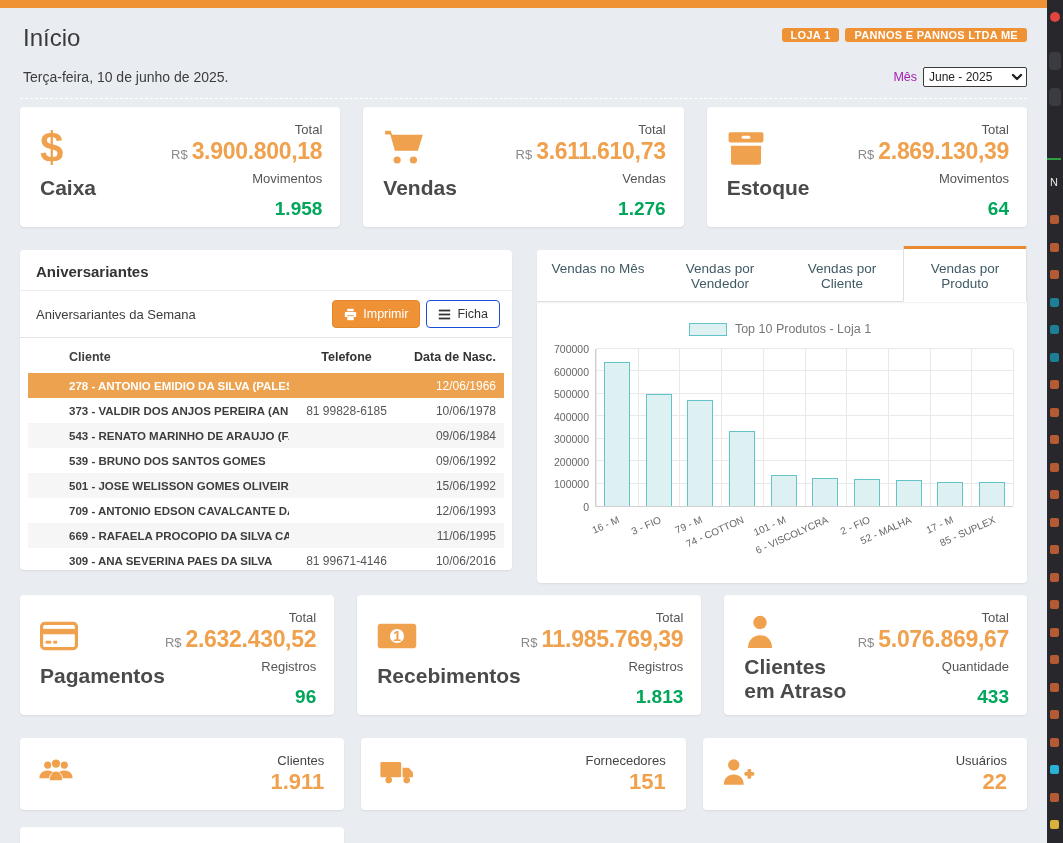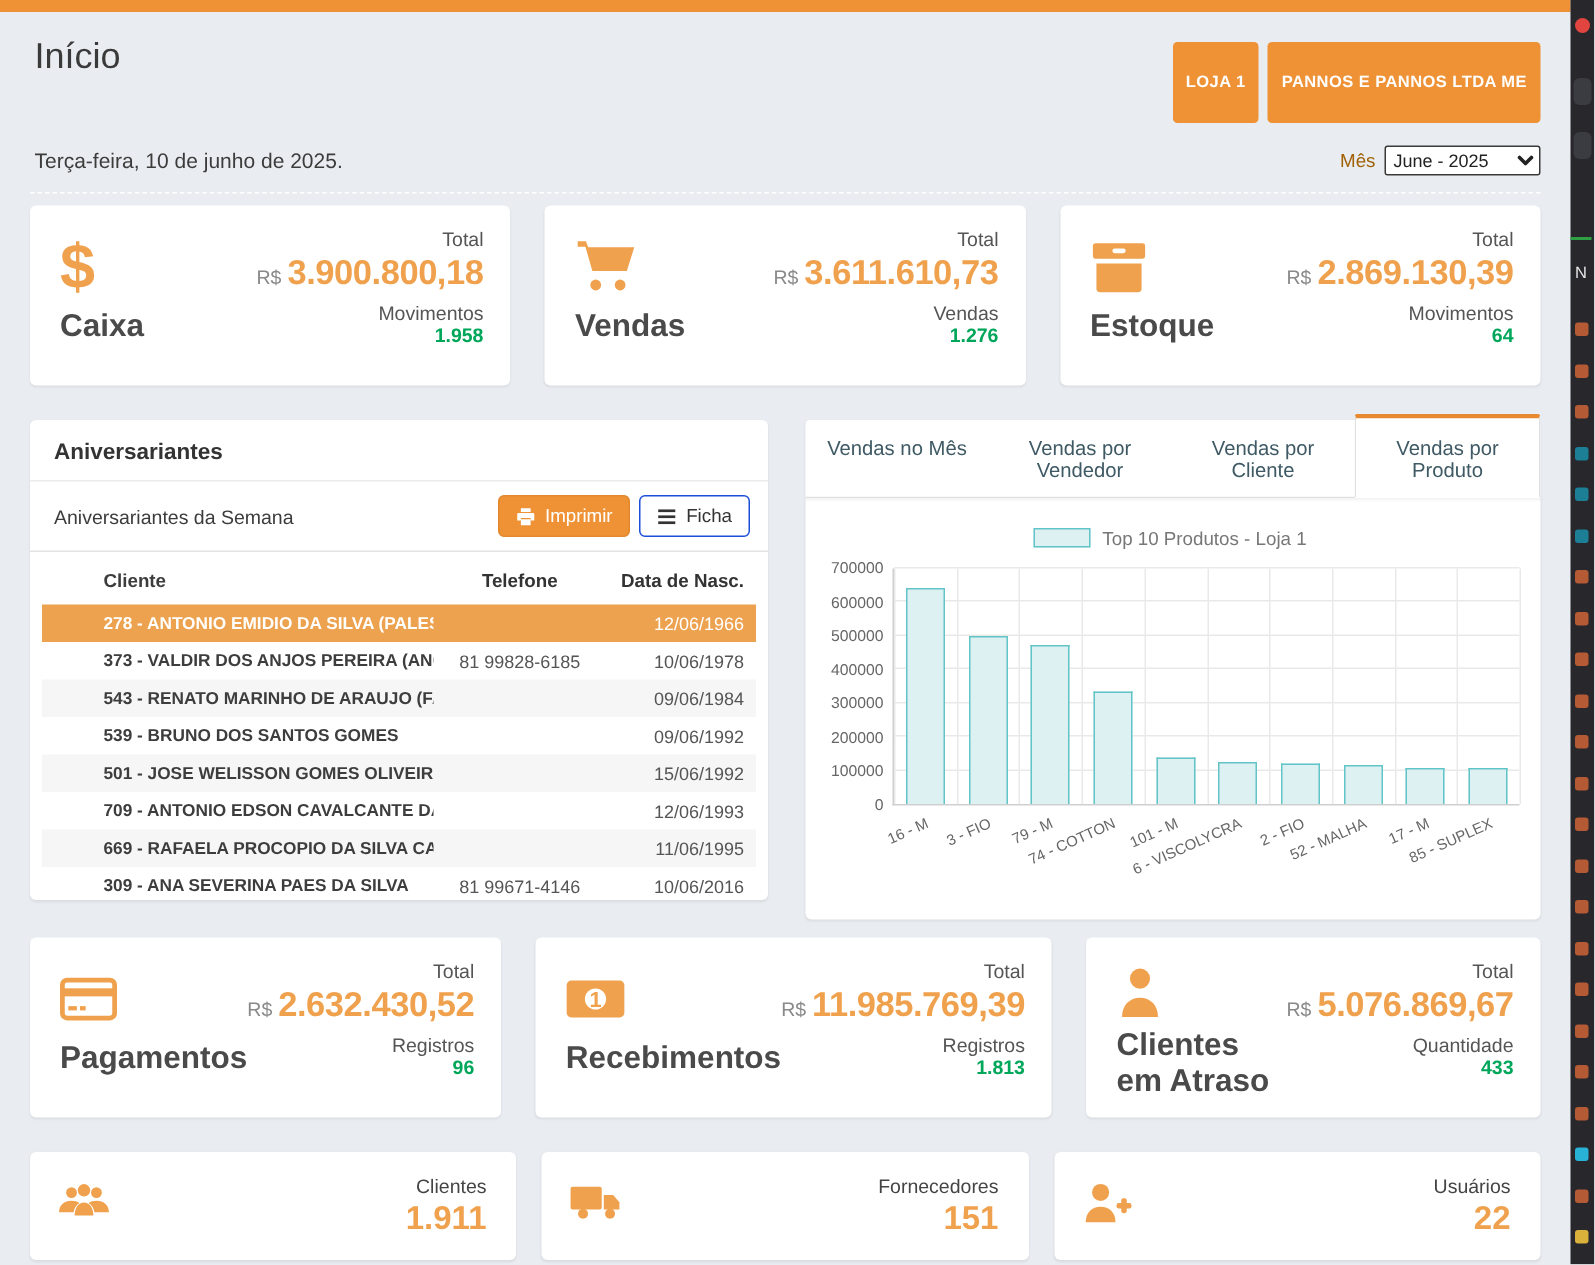--- a/index.html
+++ b/index.html
@@ -6,43 +6,43 @@
   html,body { width:1063px; height:843px; }
   body { font-family:"Liberation Sans","DejaVu Sans",sans-serif; background:#e9edf1; overflow:hidden; }
   .page { position:relative; width:1063px; height:843px; background:#e9edf1; overflow:hidden; }
   .topbar { position:absolute; top:0; left:0; width:1047px; height:8px; background:#ee9235; }
   .content { position:absolute; left:20px; top:8px; width:1007px; }
 
   
   .title-row { margin-top:16px; display:flex; justify-content:space-between; align-items:flex-start; padding-left:3px; }
   .page-title { font-size:24px; color:#3a3a3a; font-weight:400; }
   .badges { display:flex; gap:6px; margin-top:4px; }
-  .badge { background:#ee9235; color:#fff; font-size:11px; font-weight:bold; padding:21px 9px; border-radius:3px; letter-spacing:.3px; }
+  .badge { background:#ee9235; color:#fff; font-size:11px; font-weight:bold; padding:1px 9px; border-radius:3px; letter-spacing:.3px; }
   .date-row { margin-top:15px; display:flex; justify-content:space-between; align-items:center; padding:0 0 11px 3px; border-bottom:1px dashed #ffffff; }
   .date-text { font-size:14px; color:#3c3c3c; }
   .month-box { display:flex; align-items:center; gap:6px; }
-  .month-label { font-size:12.5px; color:#a16207; }
+  .month-label { font-size:12.5px; color:#a21caf; }
   .select-wrap { position:relative; }
   .select-wrap select { appearance:none; -webkit-appearance:none; width:104px; height:20px; font-size:12px; font-family:inherit; color:#222; background:#fff; border:1px solid #3a3a3a; border-radius:2px; padding:0 18px 0 5px; }
   .select-wrap .chev { position:absolute; right:4px; top:4px; pointer-events:none; }
 
   
   .cards3 { display:grid; grid-template-columns:1fr 1fr 1fr; gap:23px; }
   .row1 { margin-top:8px; }
   .row2 { margin-top:25px; }
   .statcard { background:#fff; border-radius:4px; box-shadow:0 1px 2px rgba(0,0,0,.08); height:120px; padding:15px 18px 12px 20px; display:flex; justify-content:space-between; }
   .sc-left { display:flex; flex-direction:column; }
   .sc-icon { height:52px; display:flex; align-items:center; color:#f0a14d; }
   .sc-dollar { font-size:42px; font-weight:bold; color:#f0a14d; line-height:1; }
   .sc-label { font-size:21px; font-weight:bold; color:#4a4a4a; margin-top:2px; }
   .sc-right { text-align:right; }
   .sc-lbl { font-size:13px; color:#555; }
   .sc-val { font-size:23px; font-weight:bold; color:#f0a14d; margin:1px 0 6px; letter-spacing:-.3px; }
   .sc-val .cur { font-size:13px; color:#8a8a8a; font-weight:normal; margin-right:4px; letter-spacing:0; }
-  .sc-cnt { font-size:13px; font-weight:bold; color:#00a65a; margin-top:0; }
+  .sc-cnt { font-size:19px; font-weight:bold; color:#00a65a; margin-top:12px; }
 
   
   .mid { margin-top:23px; display:grid; grid-template-columns:492px 490px; gap:25px; align-items:start; }
 
   .panel { background:#fff; border-radius:4px; box-shadow:0 1px 2px rgba(0,0,0,.08); height:320px; overflow:hidden; }
   .panel-title { padding:13px 16px 10px; font-size:15px; font-weight:bold; color:#333; border-bottom:1px solid #ececec; }
   .panel-sub { display:flex; justify-content:space-between; align-items:center; padding:9px 12px 9px 16px; border-bottom:1px solid #e3e3e3; }
   .panel-sub-text { font-size:13px; color:#3c3c3c; }
   .btns { display:flex; gap:6px; }
   .btn { display:flex; align-items:center; gap:6px; font-size:12.5px; border-radius:4px; padding:6px 11px; cursor:pointer; font-family:inherit; }
@@ -59,21 +59,21 @@
   .trow.highlight .col-client, .trow.highlight .col-phone, .trow.highlight .col-date { color:#fff; }
   .thead .col-client { font-size:12.5px; }
   .thead .col-phone, .thead .col-date { color:#333; font-weight:bold; }
 
   
   .chart-wrap { height:320px; }
   .tabs { display:flex; background:#fff; border-radius:3px 3px 0 0; border-bottom:1px solid #e0e0e0; box-shadow:0 1px 2px rgba(0,0,0,.06); position:relative; }
   .tab { flex:1; text-align:center; padding:11px 4px 10px; font-size:13.5px; color:#3f5a64; cursor:pointer; }
   .tab.active { margin-top:-4px; padding-top:12px; background:#fff; border-top:3px solid #e8892f; border-left:1px solid #e0e0e0; border-right:1px solid #e0e0e0; border-radius:2px 2px 0 0; margin-bottom:-1px; border-bottom:1px solid #fff; }
   .chart-panel { background:#fff; height:281px; border-radius:0 0 4px 4px; box-shadow:0 1px 2px rgba(0,0,0,.08); padding:20px 14px 0 10px; }
-  .legend { display:flex; align-items:flex-start; justify-content:center; gap:8px; }
+  .legend { display:flex; align-items:flex-end; justify-content:center; gap:8px; }
   .legend-box { width:38px; height:13px; background:#ddf1f2; border:1px solid #62c4c6; }
   .legend-label { font-size:12.5px; color:#777; }
   .chart-area { display:flex; margin-top:13px; }
   .yaxis { width:48px; position:relative; height:158px; }
   .ylab { position:absolute; right:6px; transform:translateY(50%); font-size:10.5px; color:#666; }
   .plot { flex:1; position:relative; height:158px; border-left:1px solid #cfcfcf; border-bottom:1px solid #cfcfcf; }
   .hgrid { position:absolute; left:0; width:100%; height:1px; background:#e9e9e9; }
   .vgrid { position:absolute; top:0; height:100%; width:1px; background:#e9e9e9; }
   .bar { position:absolute; bottom:0; width:26px; background:#ddf1f2; border:1.5px solid #62c4c6; border-bottom:none; }
   .xaxis { position:relative; height:46px; margin-left:48px; }

